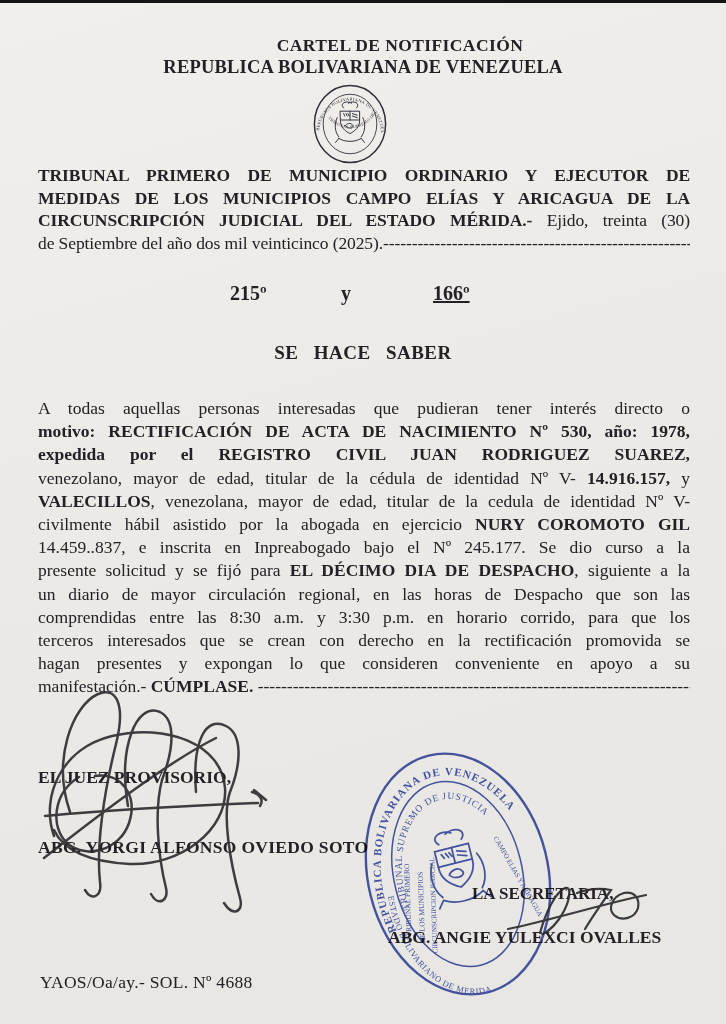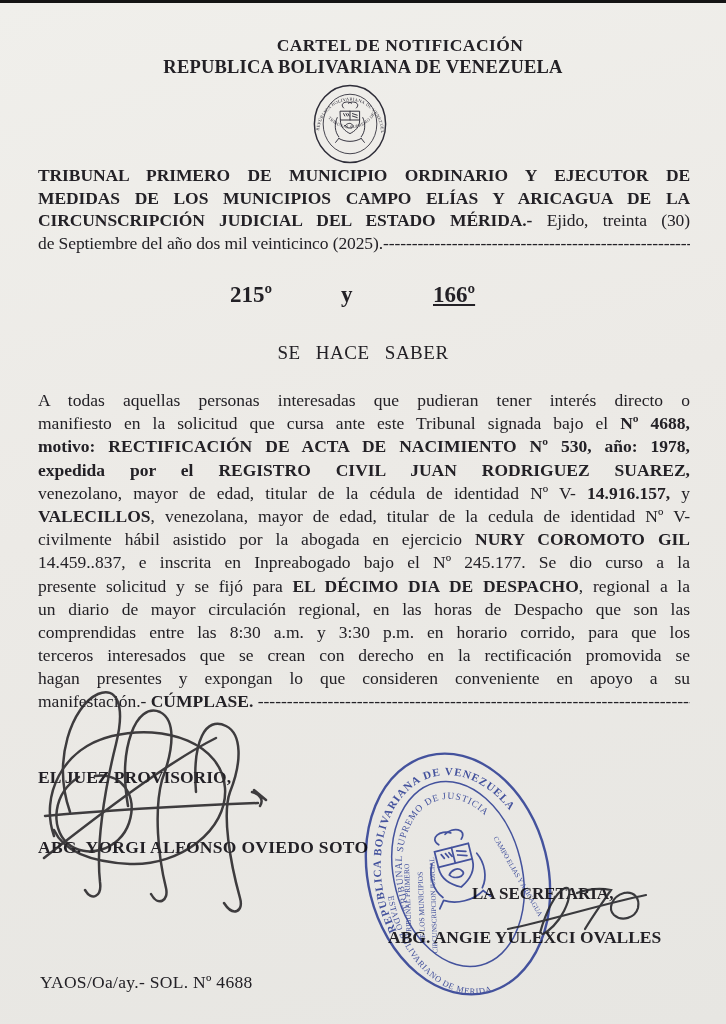--- a/index.html
+++ b/index.html
@@ -11,29 +11,29 @@
   }
   .topline{position:absolute;top:0;left:0;width:100%;height:3px;background:#141414;}
   .hdr1{position:absolute;top:35px;left:0;width:100%;text-align:center;
         font-weight:bold;font-size:17.5px;letter-spacing:.4px;margin-left:37px;}
   .hdr2{position:absolute;top:57px;left:0;width:100%;text-align:center;
         font-weight:bold;font-size:18.5px;letter-spacing:.2px;}
   .seal-top{position:absolute;left:311px;top:84px;width:78px;height:80px;}
   .court{position:absolute;left:38px;top:164px;width:652px;
          font-size:17.5px;letter-spacing:-.1px;}
   .court .line{height:22.5px;line-height:22.5px;text-align:justify;text-align-last:justify;}
-  .bodypar{position:absolute;left:38px;top:389px;width:652px;font-size:17.5px;}
+  .bodypar{position:absolute;left:38px;top:397px;width:652px;font-size:17.5px;}
   .bodypar .line{height:23.2px;line-height:23.2px;text-align:justify;text-align-last:justify;}
   .line.noj{text-align:left;text-align-last:left;white-space:nowrap;overflow:hidden;}
   .years{position:absolute;top:282px;left:0;width:100%;height:26px;
-         font-weight:bold;font-size:23px;}
+         font-weight:bold;font-size:20px;}
   .years span{position:absolute;}
   .y1{left:230px;} .y2{left:341px;} .y3{left:433px;text-decoration:underline;}
   .sehace{position:absolute;top:342px;left:0;width:100%;text-align:center;
-          font-weight:normal;font-size:19px;word-spacing:10px;letter-spacing:.5px;}
+          font-weight:bold;font-size:19px;word-spacing:10px;letter-spacing:.5px;}
   .judge-title{position:absolute;left:38px;top:767px;font-weight:bold;font-size:17.5px;}
   .judge-name{position:absolute;left:38px;top:837px;font-weight:bold;font-size:17.5px;letter-spacing:.3px;}
   .sec-title{position:absolute;left:472px;top:884px;font-weight:bold;font-size:17px;}
   .sec-name{position:absolute;left:388px;top:927px;font-weight:bold;font-size:17.5px;}
   .footer{position:absolute;left:40px;top:972px;font-weight:normal;font-size:17.5px;letter-spacing:.3px;}
   .sigs{position:absolute;left:0;top:0;width:726px;height:1024px;pointer-events:none;}
   .stamp{position:absolute;left:360px;top:744px;width:196px;height:262px;
          mix-blend-mode:multiply;opacity:.92;}
   b{font-weight:bold;}
 </style>
@@ -85,28 +85,27 @@
   <div class="years">
     <span class="y1">215º</span>
     <span class="y2">y</span>
     <span class="y3">166º</span>
   </div>
 
   <div class="sehace">SE HACE SABER</div>
 
   <div class="bodypar">
       <div class="line"><span>A todas aquellas personas interesadas que pudieran tener interés directo o</span></div>
-      <div class="line"><span>manifiesto en la solicitud que cursa ante este Tribunal signada bajo el </span><b>Nº 4688,</b></div>
       <div class="line"><b>motivo: RECTIFICACIÓN DE ACTA DE NACIMIENTO Nº 530, año: 1978,</b></div>
       <div class="line"><b>expedida por el REGISTRO CIVIL JUAN RODRIGUEZ SUAREZ,</b></div>
       <div class="line"><span>venezolano, mayor de edad, titular de la cédula de identidad Nº V- </span><b>14.916.157,</b><span> y</span></div>
       <div class="line"><b>VALECILLOS</b><span>, venezolana, mayor de edad, titular de la cedula de identidad Nº V-</span></div>
       <div class="line"><span>civilmente hábil asistido por la abogada en ejercicio </span><b>NURY COROMOTO GIL</b></div>
       <div class="line"><span>14.459..837, e inscrita en Inpreabogado bajo el Nº 245.177. Se dio curso a la</span></div>
-      <div class="line"><span>presente solicitud y se fijó para </span><b>EL DÉCIMO DIA DE DESPACHO</b><span>, regional a la</span></div>
+      <div class="line"><span>presente solicitud y se fijó para </span><b>EL DÉCIMO DIA DE DESPACHO</b><span>, siguiente a la</span></div>
       <div class="line"><span>un diario de mayor circulación regional, en las horas de Despacho que son las</span></div>
       <div class="line"><span>comprendidas entre las 8:30 a.m. y 3:30 p.m. en horario corrido, para que los</span></div>
       <div class="line"><span>terceros interesados que se crean con derecho en la rectificación promovida se</span></div>
       <div class="line"><span>hagan presentes y expongan lo que consideren conveniente en apoyo a su</span></div>
       <div class="line noj"><span>manifestación.- </span><b>CÚMPLASE.</b><span> ------------------------------------------------------------------------------------------</span></div>
     </div>
 
   <div class="judge-title">EL JUEZ PROVISORIO,</div>
   <div class="judge-name">ABG. YORGI ALFONSO OVIEDO SOTO</div>
   <div class="sec-title">LA SECRETARIA,</div>

